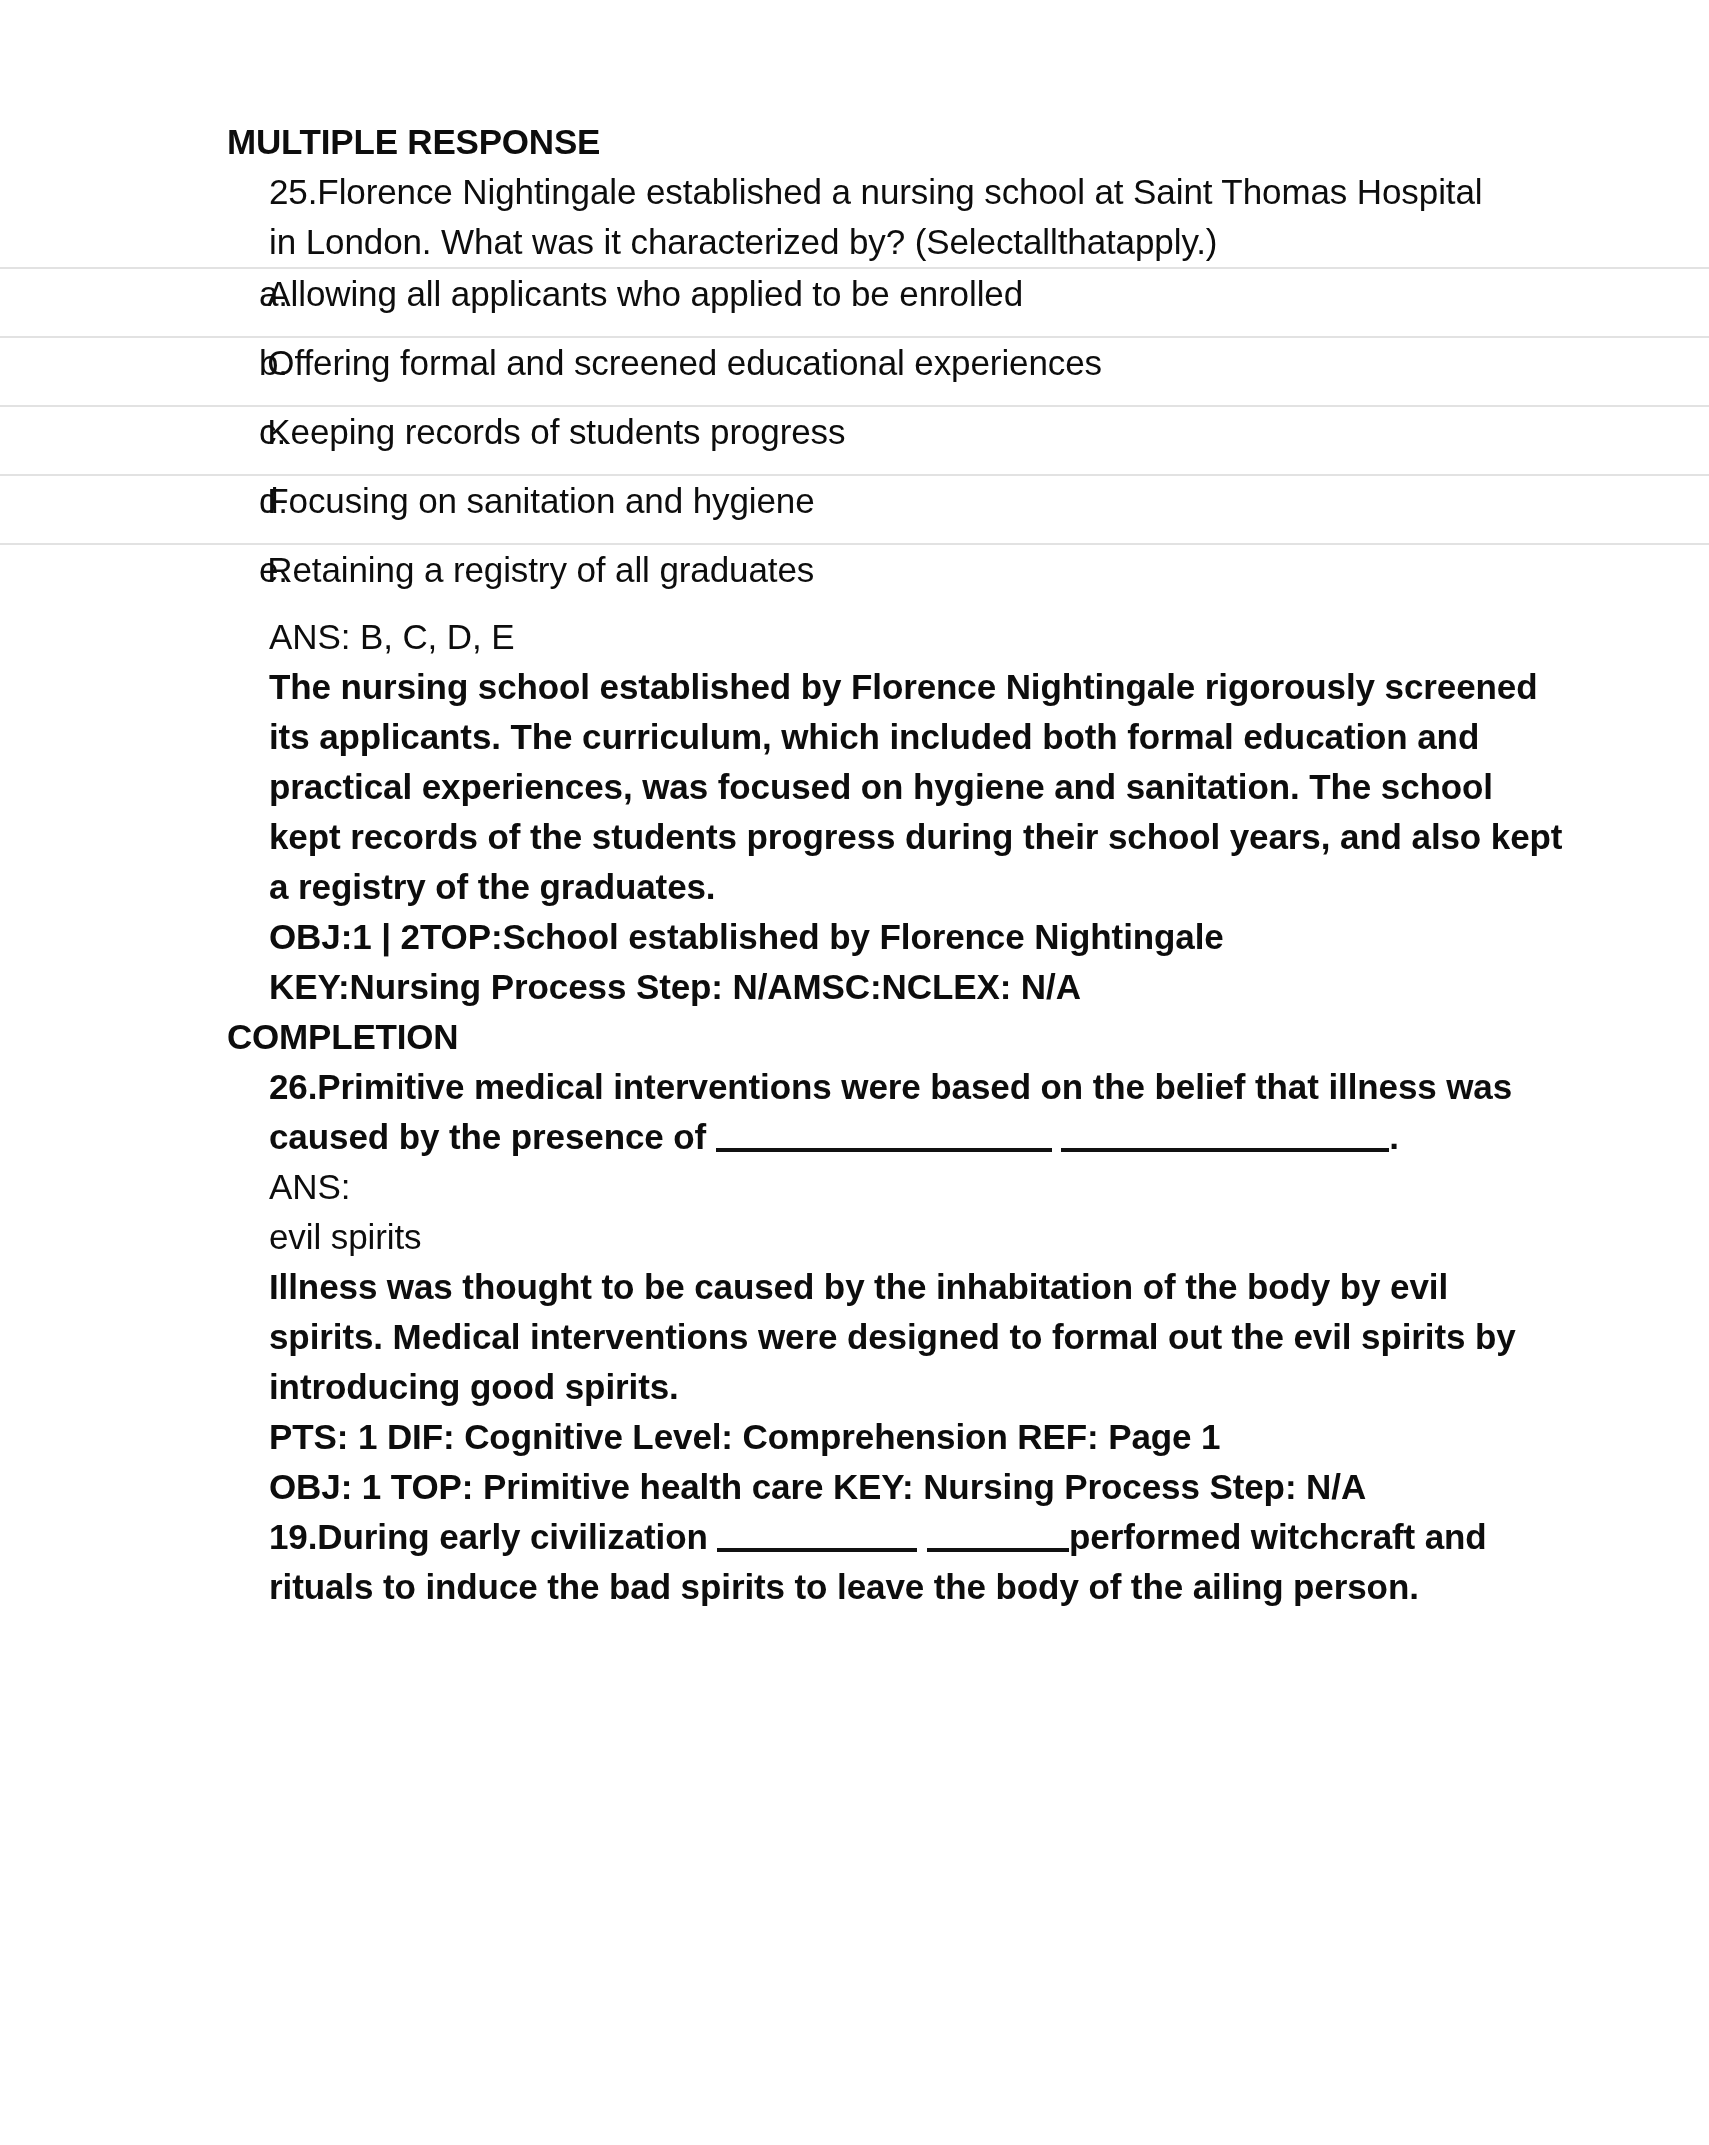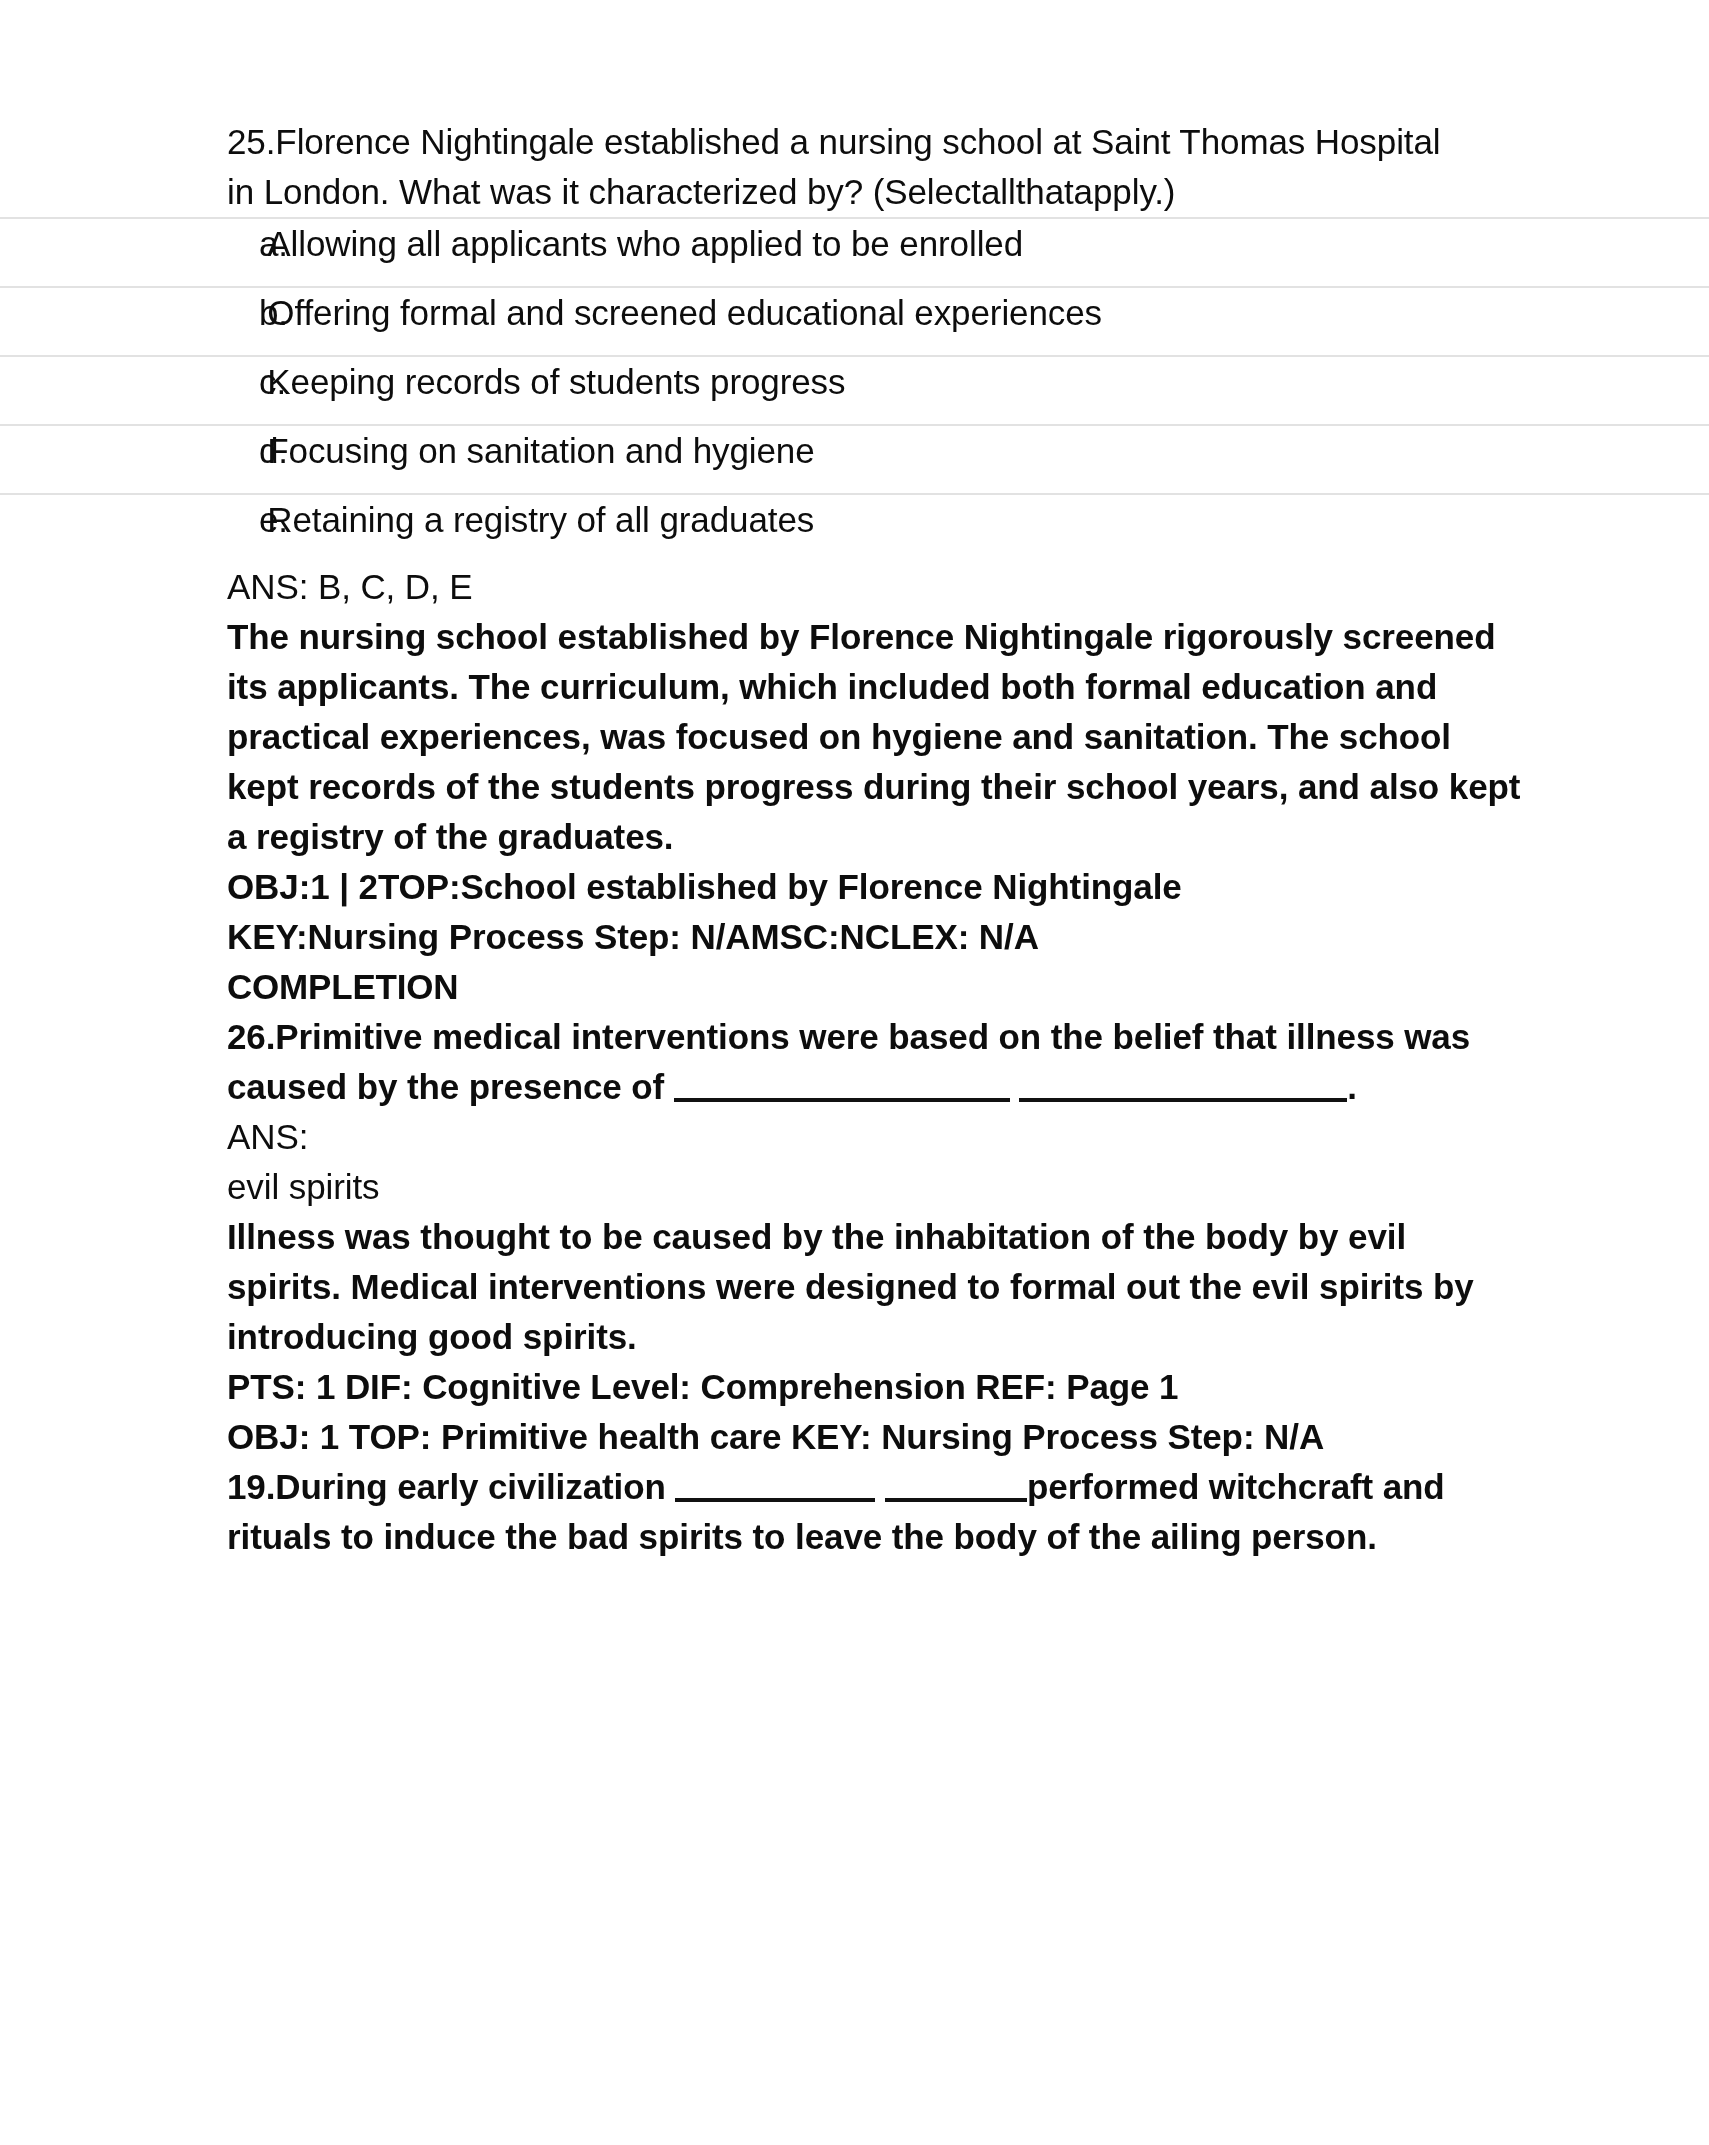--- a/index.html
+++ b/index.html
@@ -42,20 +42,21 @@
     letter-spacing: -0.2px;
     white-space: nowrap;
   }
 
   .para {
     font-size: 35px;
     font-weight: normal;
     line-height: 50px;
     letter-spacing: -0.1px;
     max-width: 1252px;
+    margin-left: 42px;
   }
 
   .para.wide {
     max-width: 1302px;
     font-weight: bold;
   }
 
   .para.narrow {
     max-width: 1227px;
   }
@@ -102,20 +103,21 @@
   .blank-md { width: 328px; }
   .blank-sm { width: 200px; }
   .blank-xs { width: 142px; }
 </style>
 </head>
 <body>
 
 <div class="page">
   <div class="content">
 
+    <div class="block heading">MULTIPLE RESPONSE</div>
 
     <div class="block para narrow">25.Florence Nightingale established a nursing school at Saint Thomas Hospital in London. What was it characterized by? (Selectallthatapply.)</div>
 
     <table class="options">
       <tbody>
         <tr>
           <td class="opt-letter">a.</td>
           <td class="opt-text">Allowing all applicants who applied to be enrolled</td>
         </tr>
         <tr>

